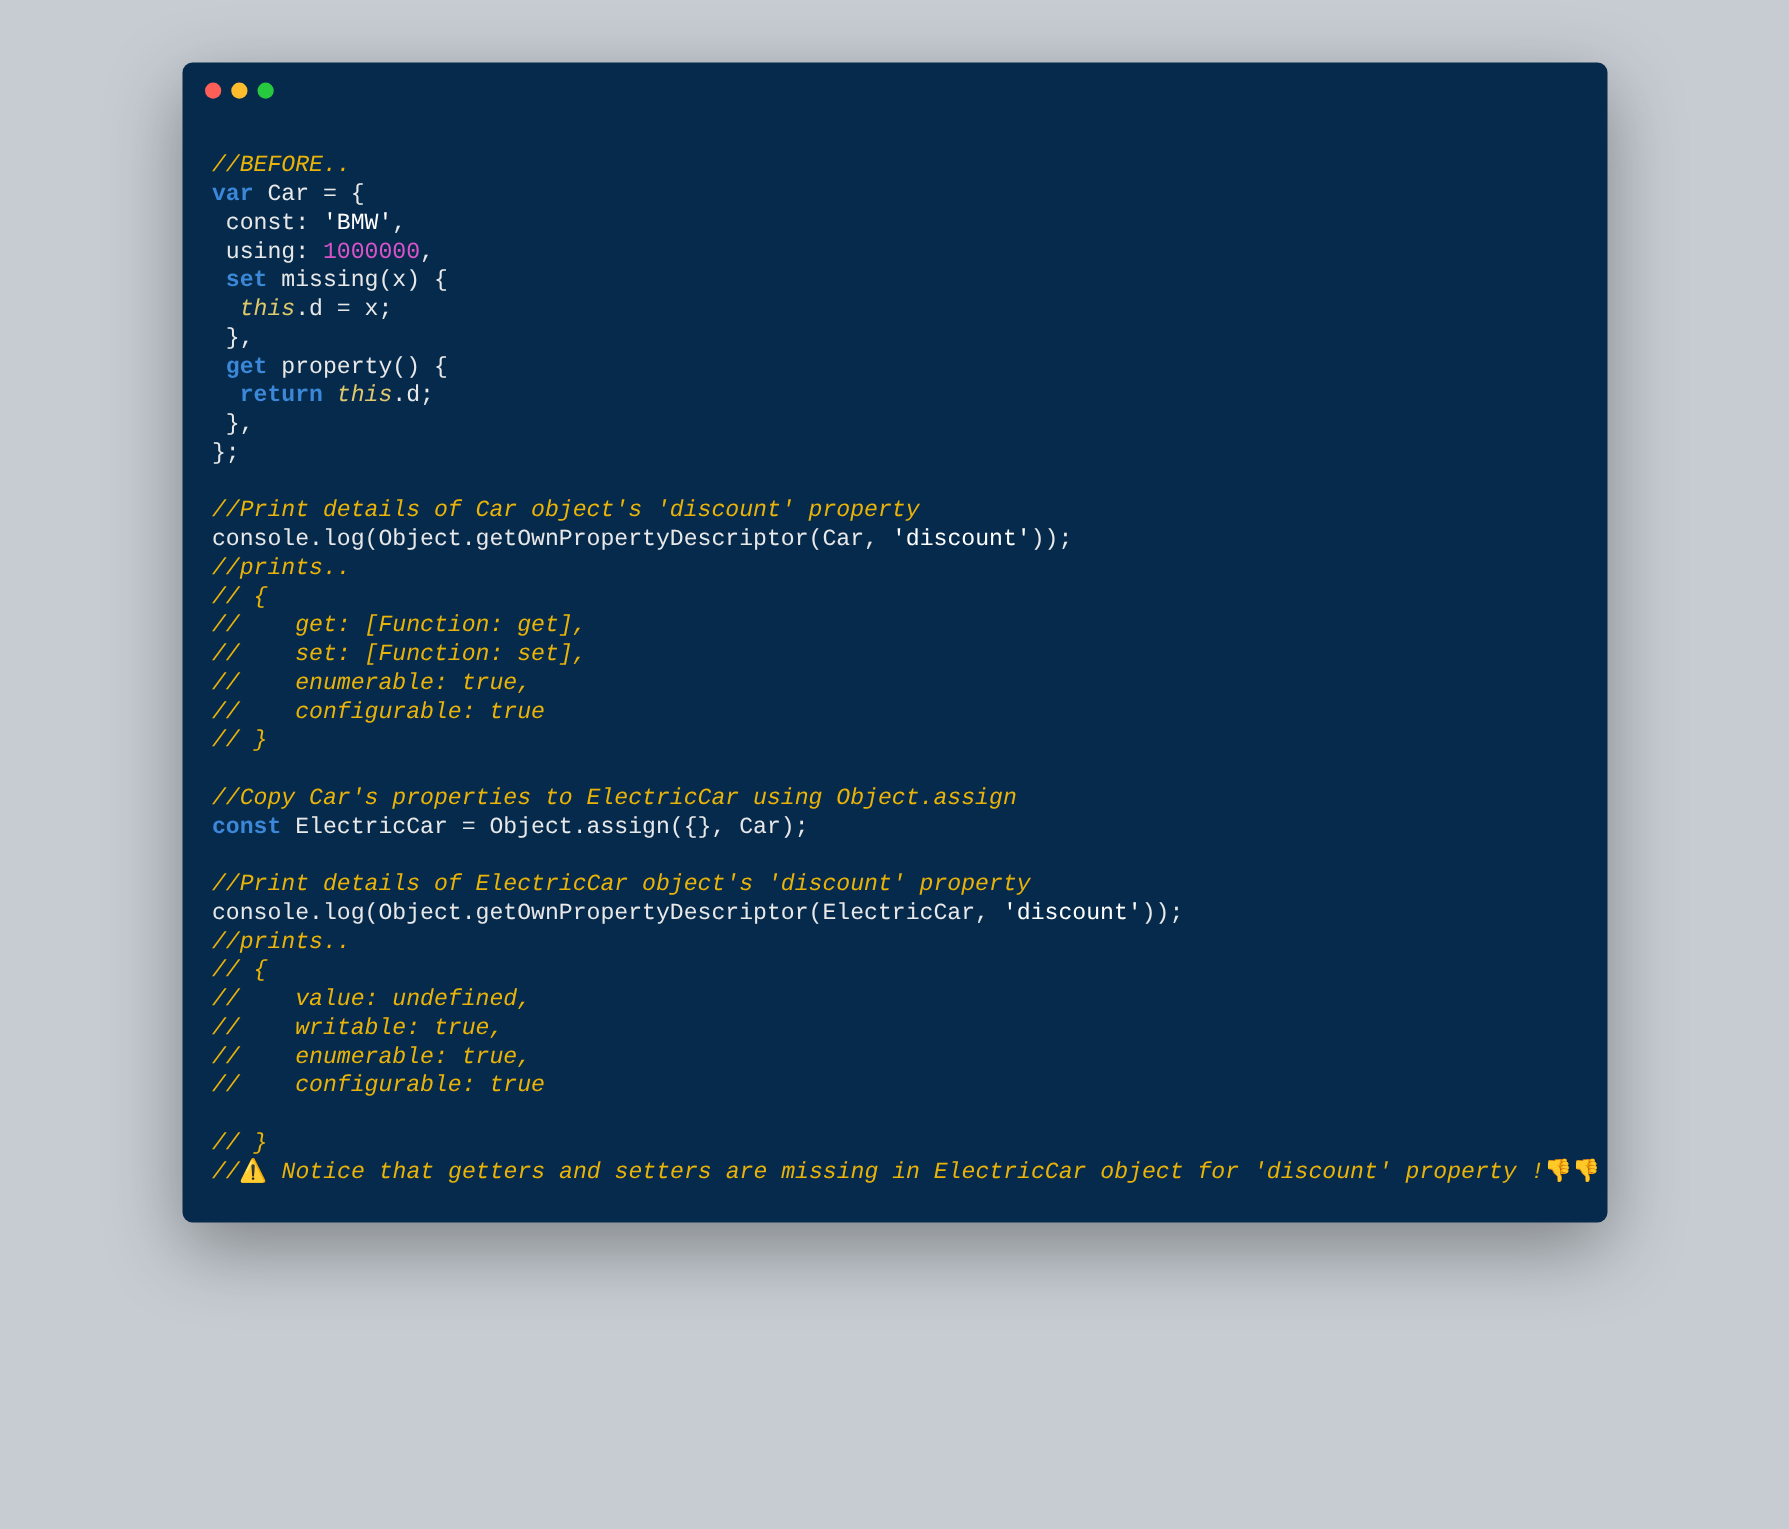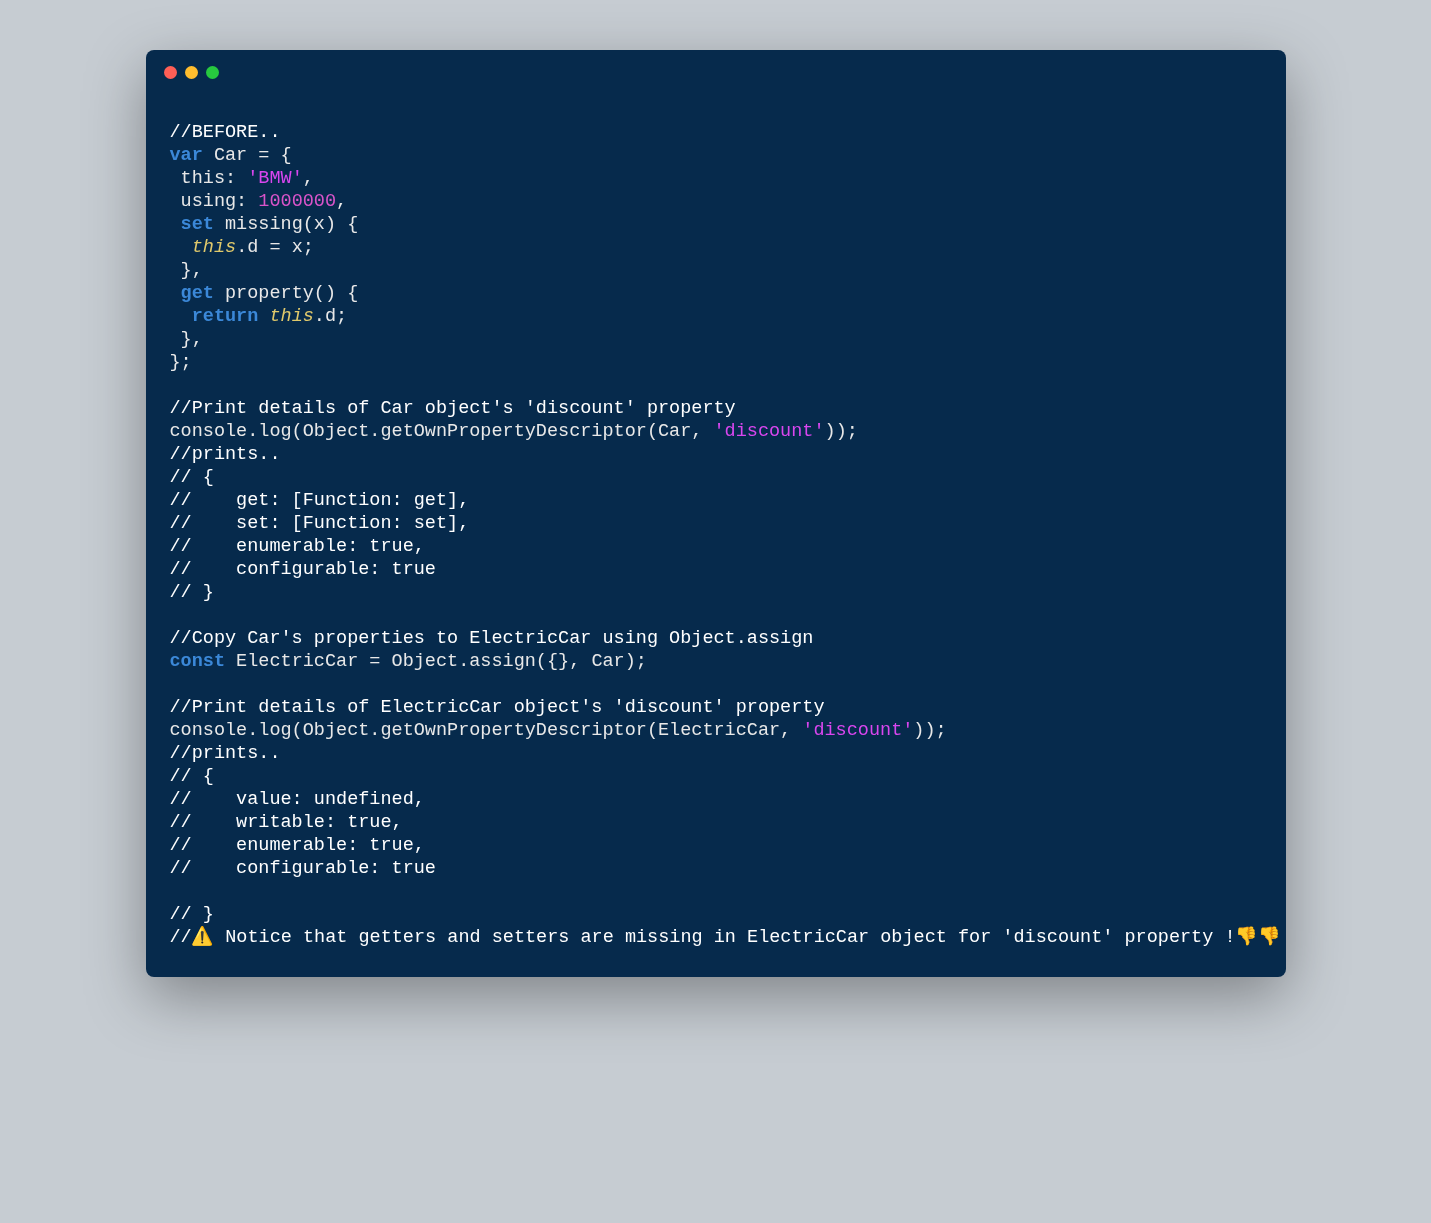--- a/index.html
+++ b/index.html
@@ -34,41 +34,41 @@
     }
     .dot.red { background: #ff5f56; }
     .dot.yellow { background: #ffbd2e; }
     .dot.green { background: #27c93f; }
     .code {
       padding: 4px 24px 0 24px;
       font-size: 18.5px;
       line-height: 23px;
       white-space: pre;
     }
-    .c-comment { color: #ffffff; }
+    .c-comment { color: #eab308; font-style: italic; }
     .c-keyword { color: #3b88d8; font-weight: bold; }
     .c-default { color: #e8e8e8; text-align: center; }
-    .c-string { color: #d946ef; margin-top: 34px; }
+    .c-string { color: #ffffff; margin-top: 34px; }
     .c-number { color: #d954c9; margin-top: 32px; }
     .c-this { color: #e0c96b; font-style: italic; }
     .emoji { font-size: 18px; }
   </style>
 </head>
 <body>
 
 <div class="terminal">
   <div class="titlebar">
     <div class="dot red"></div>
     <div class="dot yellow"></div>
     <div class="dot green"></div>
   </div>
   <div class="code">
 <span class="c-comment">//BEFORE..</span>
 <span class="c-keyword">var</span><span class="c-default"> Car = {</span>
-<span class="c-default"> this: </span><span class="c-string">'BMW'</span><span class="c-default">,</span>
+<span class="c-default"> const: </span><span class="c-string">'BMW'</span><span class="c-default">,</span>
 <span class="c-default"> using: </span><span class="c-number">1000000</span><span class="c-default">,</span>
 <span class="c-keyword"> set </span><span class="c-default">missing(x) {</span>
 <span class="c-default">  </span><span class="c-this">this</span><span class="c-default">.d = x;</span>
 <span class="c-default"> },</span>
 <span class="c-keyword"> get </span><span class="c-default">property() {</span>
 <span class="c-keyword">  return </span><span class="c-this">this</span><span class="c-default">.d;</span>
 <span class="c-default"> },</span>
 <span class="c-default">};</span>
 <span class="c-default"></span>
 <span class="c-comment">//Print details of Car object's 'discount' property</span>

